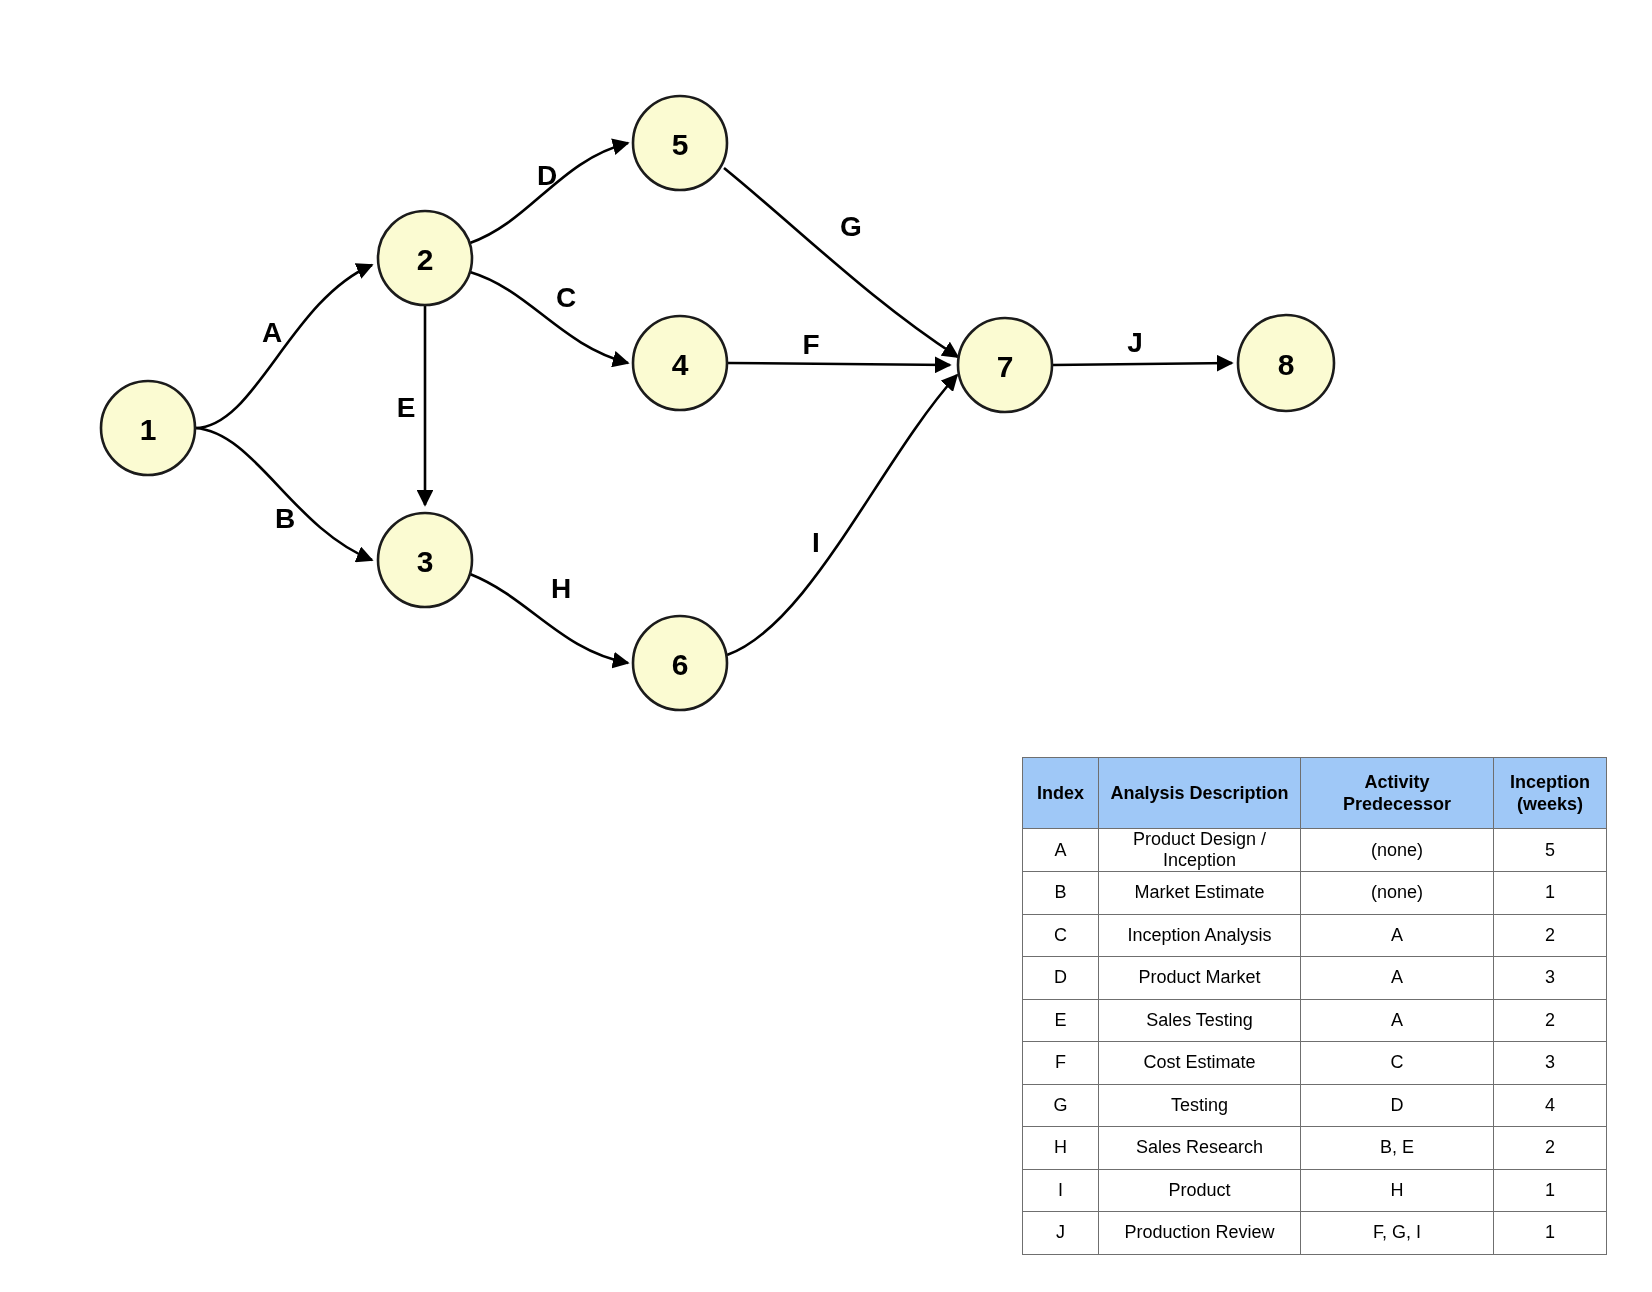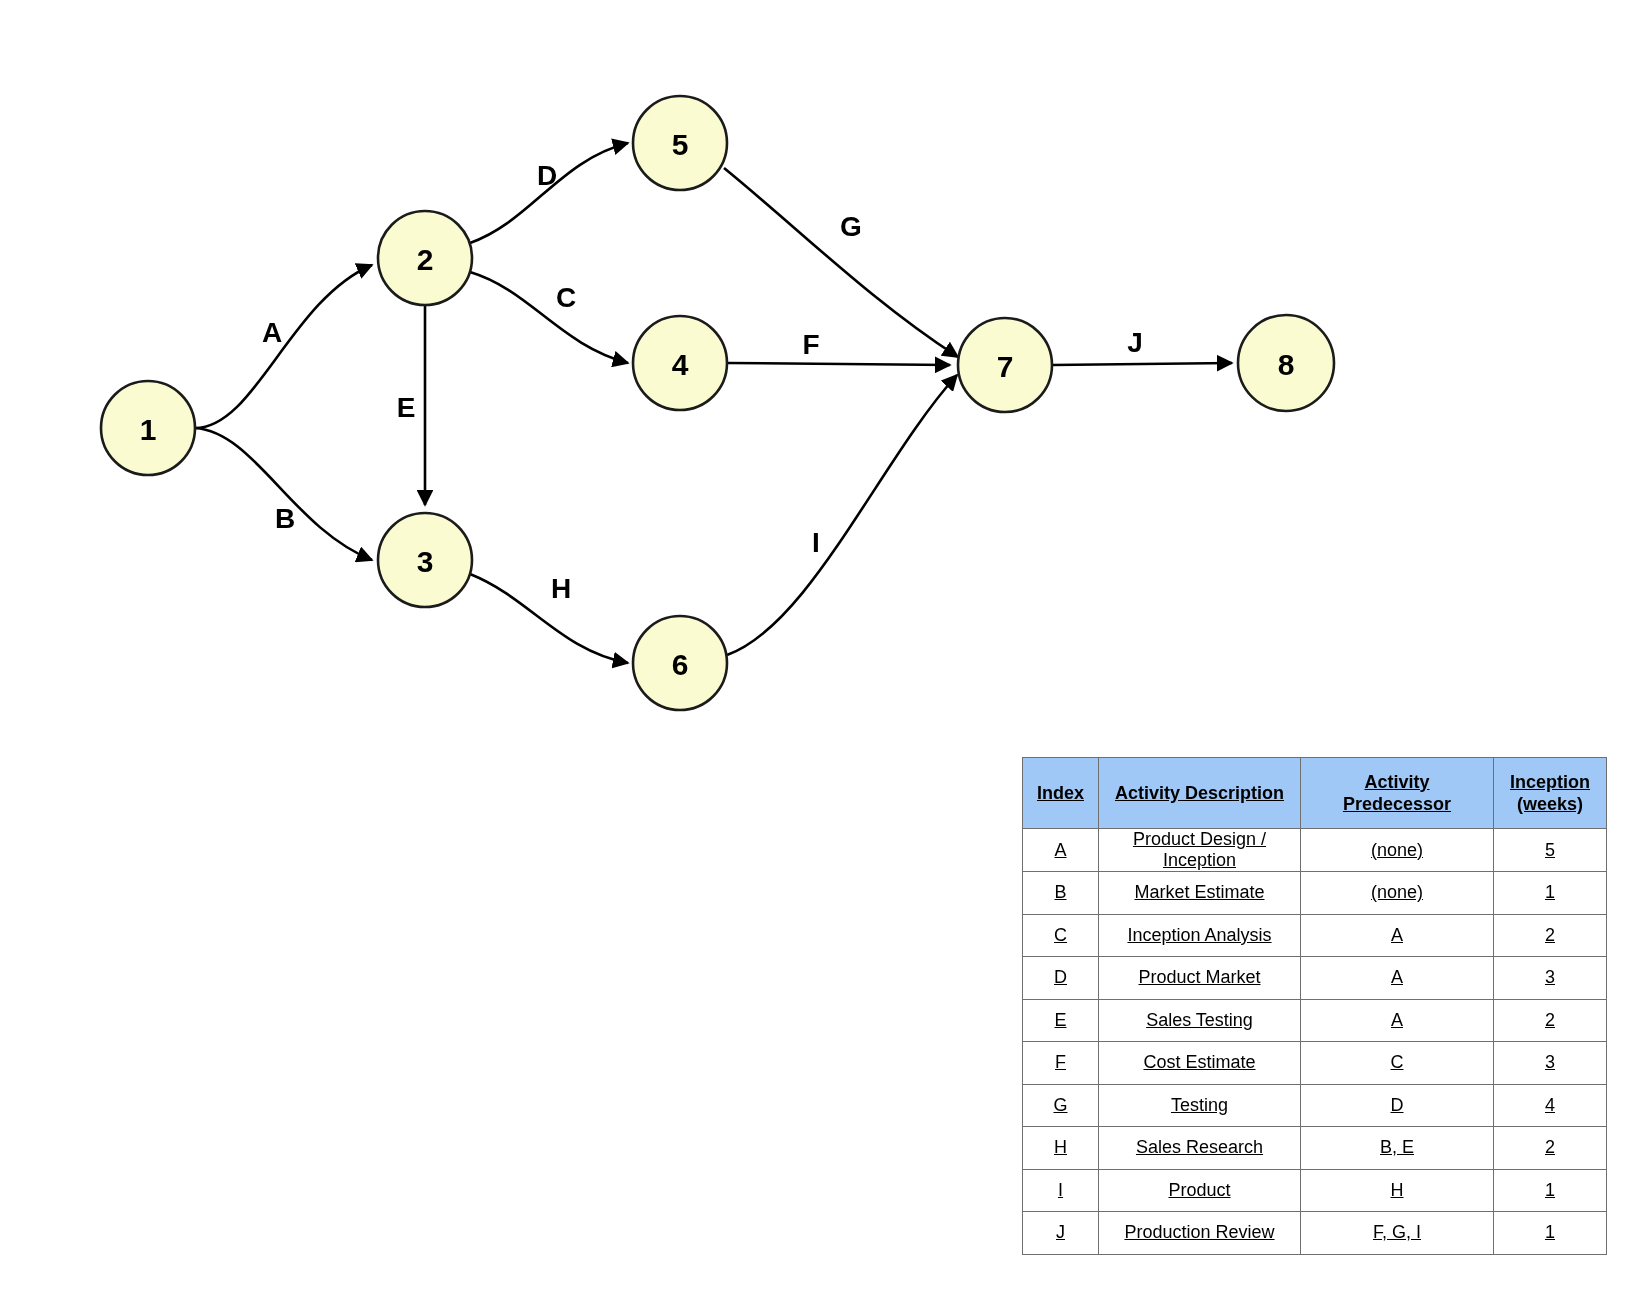--- a/index.html
+++ b/index.html
@@ -56,21 +56,20 @@
     text-anchor: middle;
     dominant-baseline: central;
   }
 
   
   #activity-table-wrap {
     position: absolute;
     left: 1022px;
     top: 757px;
     width: 584px;
-    text-decoration: underline;
   }
   table.activity-table {
     border-collapse: collapse;
     width: 584px;
     table-layout: fixed;
     background: #ffffff;
   }
   table.activity-table th,
   table.activity-table td {
     border: 1px solid #6f6f6f;
@@ -175,21 +174,21 @@
     <table class="activity-table">
       <colgroup>
         <col class="c-index">
         <col class="c-desc">
         <col class="c-pred">
         <col class="c-dur">
       </colgroup>
       <thead>
         <tr>
           <th>Index</th>
-          <th>Activity Description</th>
+          <th>Analysis Description</th>
           <th>
             <span>Activity</span><br>
             <span>Predecessor</span>
           </th>
           <th>
             <span>Inception</span><br>
             <span>(weeks)</span>
           </th>
         </tr>
       </thead>

